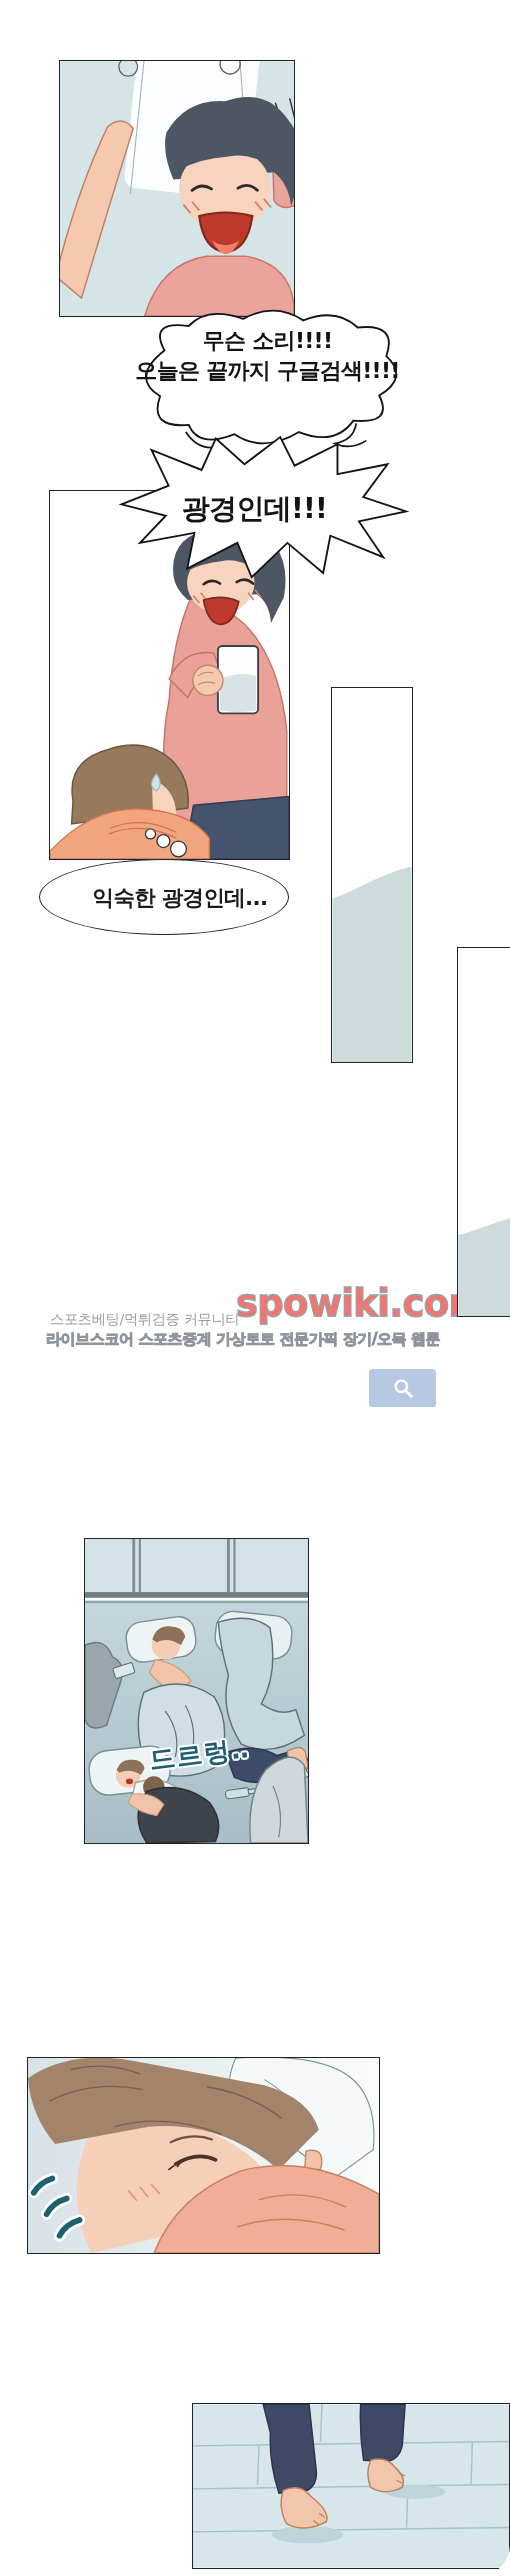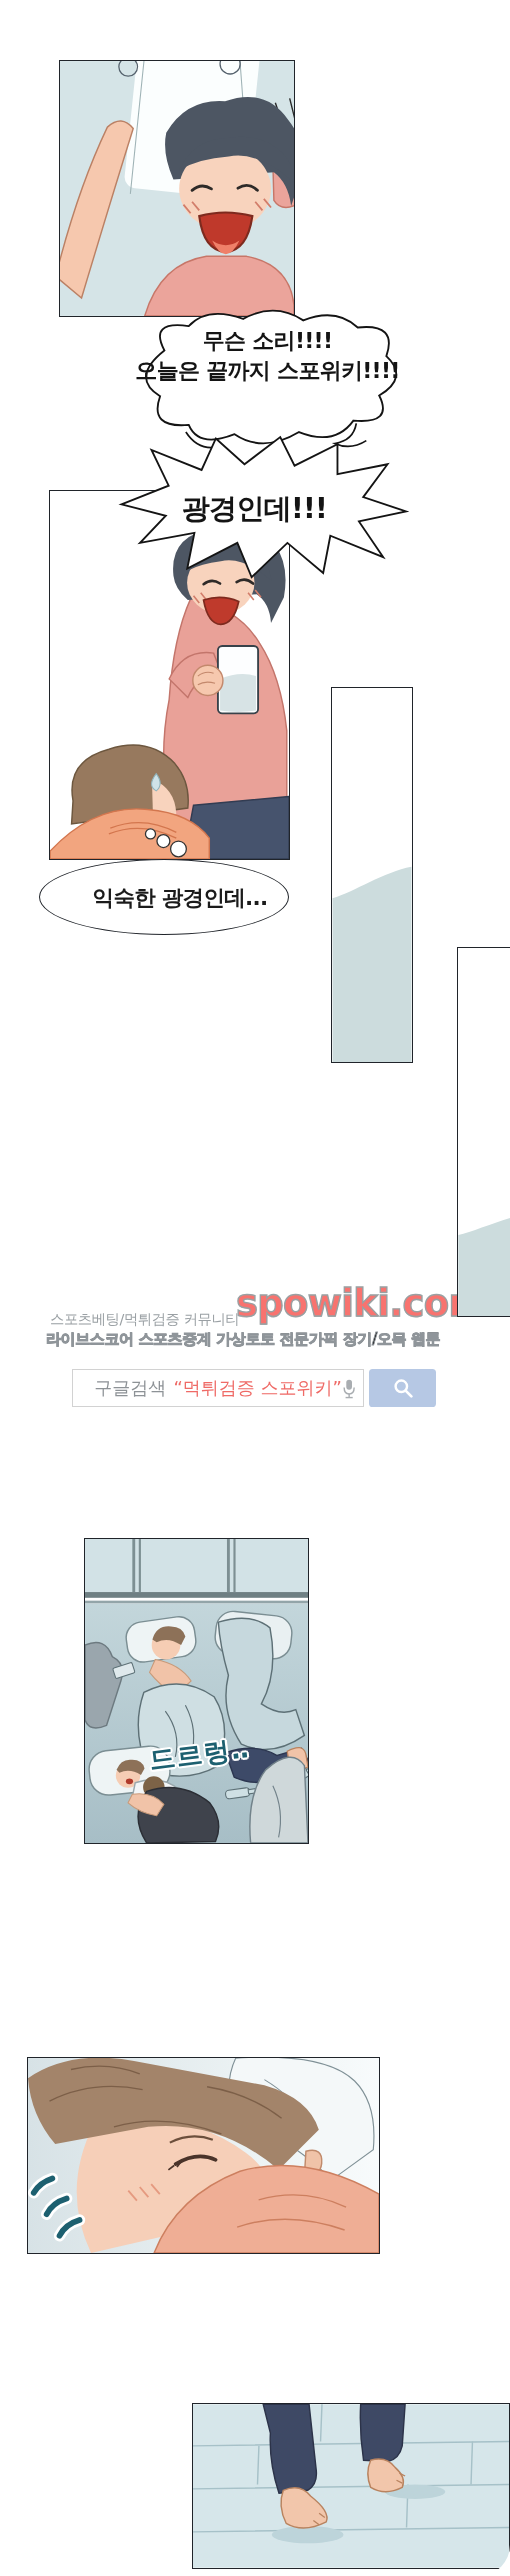--- a/index.html
+++ b/index.html
@@ -26,21 +26,21 @@
              font-size:26px;font-weight:800;letter-spacing:1.4px;color:#1d6070;white-space:nowrap;
              text-shadow:-2.1px 0 0 #fff,2.1px 0 0 #fff,0 -2.1px 0 #fff,0 2.1px 0 #fff,
                          -1.4px -1.4px 0 #fff,1.4px -1.4px 0 #fff,-1.4px 1.4px 0 #fff,1.4px 1.4px 0 #fff;}
   
   .ad{position:absolute;left:0;top:1278px;width:510px;height:143px;z-index:2;cursor:pointer;}
   .ad-community{position:absolute;left:50px;top:31.5px;font-size:14.3px;font-weight:500;color:#9aa0a4;
                 letter-spacing:-0.4px;white-space:nowrap;}
   .ad-site{position:absolute;left:236px;top:7.2px;font-size:37px;font-weight:800;line-height:1;
            color:#f8736f;letter-spacing:-0.7px;-webkit-text-stroke:1.4px #9aa0a2;
            text-shadow:0 1.4px 0 #b9bdbf;white-space:nowrap;}
-  .ad-features{position:absolute;left:46px;top:52px;font-size:15px;font-weight:700;color:#000000;
+  .ad-features{position:absolute;left:46px;top:52px;font-size:15px;font-weight:700;color:#3b82f6;
                -webkit-text-stroke:0.9px #8f959a;letter-spacing:-0.4px;white-space:nowrap;}
   .ad-search{position:absolute;left:72px;top:91px;width:292px;height:38px;box-sizing:border-box;
              background:#fff;border:1.4px solid #d2d2d2;display:flex;align-items:center;
              justify-content:center;gap:7.2px;font-size:18px;white-space:nowrap;}
   .ad-search .prefix{color:#8d9296;font-weight:500;}
   .ad-search .query{color:#ef6a66;font-weight:500;}
   .ad-search .mic{position:absolute;right:7.2px;top:8.6px;}
   .ad-btn{position:absolute;left:369px;top:91px;width:67px;height:38px;background:#b6c8e4;
           border-radius:3.6px;display:flex;align-items:center;justify-content:center;border:none;}
 </style>
@@ -73,21 +73,21 @@
   </div>
 
   <div class="bubble" style="left:120px;top:306px;width:295px;height:154px;">
     <svg viewBox="0 0 412 215">
       <path d="M62 62 Q 40 20 96 28 Q 122 0 172 18 Q 216 -6 256 20 Q 302 2 332 30 Q 388 24 372 70 Q 404 100 362 125 Q 382 165 326 160 Q 300 196 250 176 Q 200 206 160 179 Q 110 199 96 166 Q 40 171 56 126 Q 14 100 62 62 Z" fill="#ffffff" stroke="#141414" stroke-width="2.6"></path>
       <path d="M92 176 q 18 28 48 20 q -10 18 8 20" fill="none" stroke="#141414" stroke-width="2.4"></path>
       <path d="M330 164 q -4 24 -30 28 q 22 10 44 -4" fill="none" stroke="#141414" stroke-width="2.4"></path>
     </svg>
     <div class="btxt bubble1-txt">
       <div>무슨 소리!!!!</div>
-      <div>오늘은 끝까지 스포위키!!!!</div>
+      <div>오늘은 끝까지 구글검색!!!!</div>
     </div>
   </div>
 
   <div class="bubble" style="left:100px;top:434px;width:309px;height:147px;">
     <svg viewBox="0 0 432 205">
       <path d="M30 98 L96 72 L72 22 L142 50 L162 6 L202 42 L252 4 L272 44 L332 14 L332 56 L402 42 L368 88 L428 108 L362 122 L396 172 L322 142 L312 194 L262 152 L212 200 L192 152 L122 188 L132 138 L56 152 L92 114 Z" fill="#ffffff" stroke="#141414" stroke-width="2.6"></path>
     </svg>
     <div class="btxt bubble2-txt">광경인데!!!</div>
   </div>
 
@@ -133,30 +133,20 @@
   <div class="glass" style="left:457px;top:947px;width:55px;height:370px;">
     <svg viewBox="0 0 73 513">
       <path d="M0 400 C 18 396 46 384 73 376 L73 513 L0 513 Z" fill="#ccdcdd"></path>
     </svg>
   </div>
 
   <div class="ad">
     <div class="ad-community">스포츠베팅/먹튀검증 커뮤니티</div>
     <div class="ad-site">spowiki.com</div>
     <div class="ad-features">라이브스코어 스포츠중계 가상토토 전문가픽 장기/오목 웹툰</div>
-    <div class="ad-search">
-      <span class="prefix">구글검색</span>
-      <span class="query">“먹튀검증 스포위키”</span>
-      <svg class="mic" width="14.3" height="20" viewBox="0 0 20 28">
-        <rect x="6" y="1" width="8" height="14" rx="4" fill="#a9adb1"></rect>
-        <path d="M3 12 q 0 9 7 9 q 7 0 7 -9" fill="none" stroke="#a9adb1" stroke-width="2"></path>
-        <line x1="10" y1="21" x2="10" y2="26" stroke="#a9adb1" stroke-width="2"></line>
-        <line x1="5" y1="26" x2="15" y2="26" stroke="#a9adb1" stroke-width="2"></line>
-      </svg>
-    </div>
     <button class="ad-btn">
       <svg width="21.5" height="21.5" viewBox="0 0 30 30">
         <circle cx="13" cy="13" r="8" fill="none" stroke="#ffffff" stroke-width="3.4"></circle>
         <line x1="19" y1="19" x2="27" y2="27" stroke="#ffffff" stroke-width="3.8" stroke-linecap="round"></line>
       </svg>
     </button>
   </div>
 
   <div class="panel" style="left:84px;top:1538px;width:225px;height:306px;">
     <svg viewBox="0 0 311 424">

